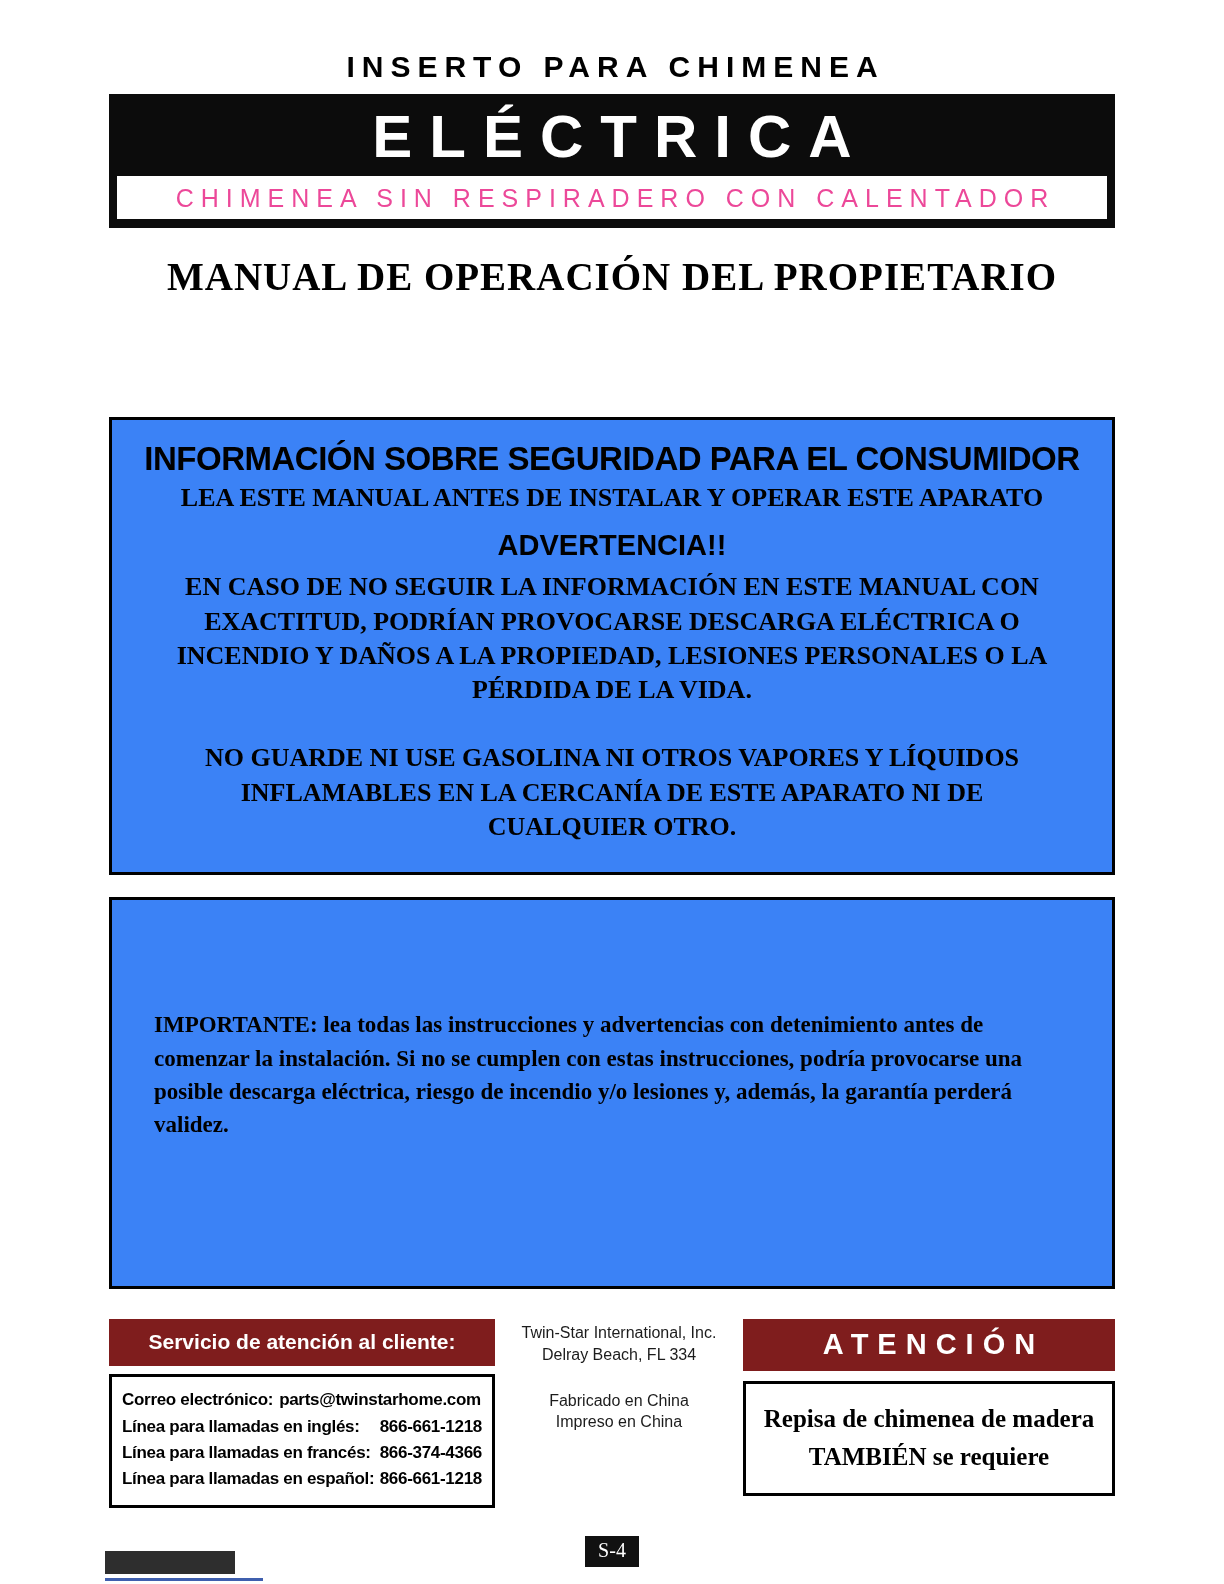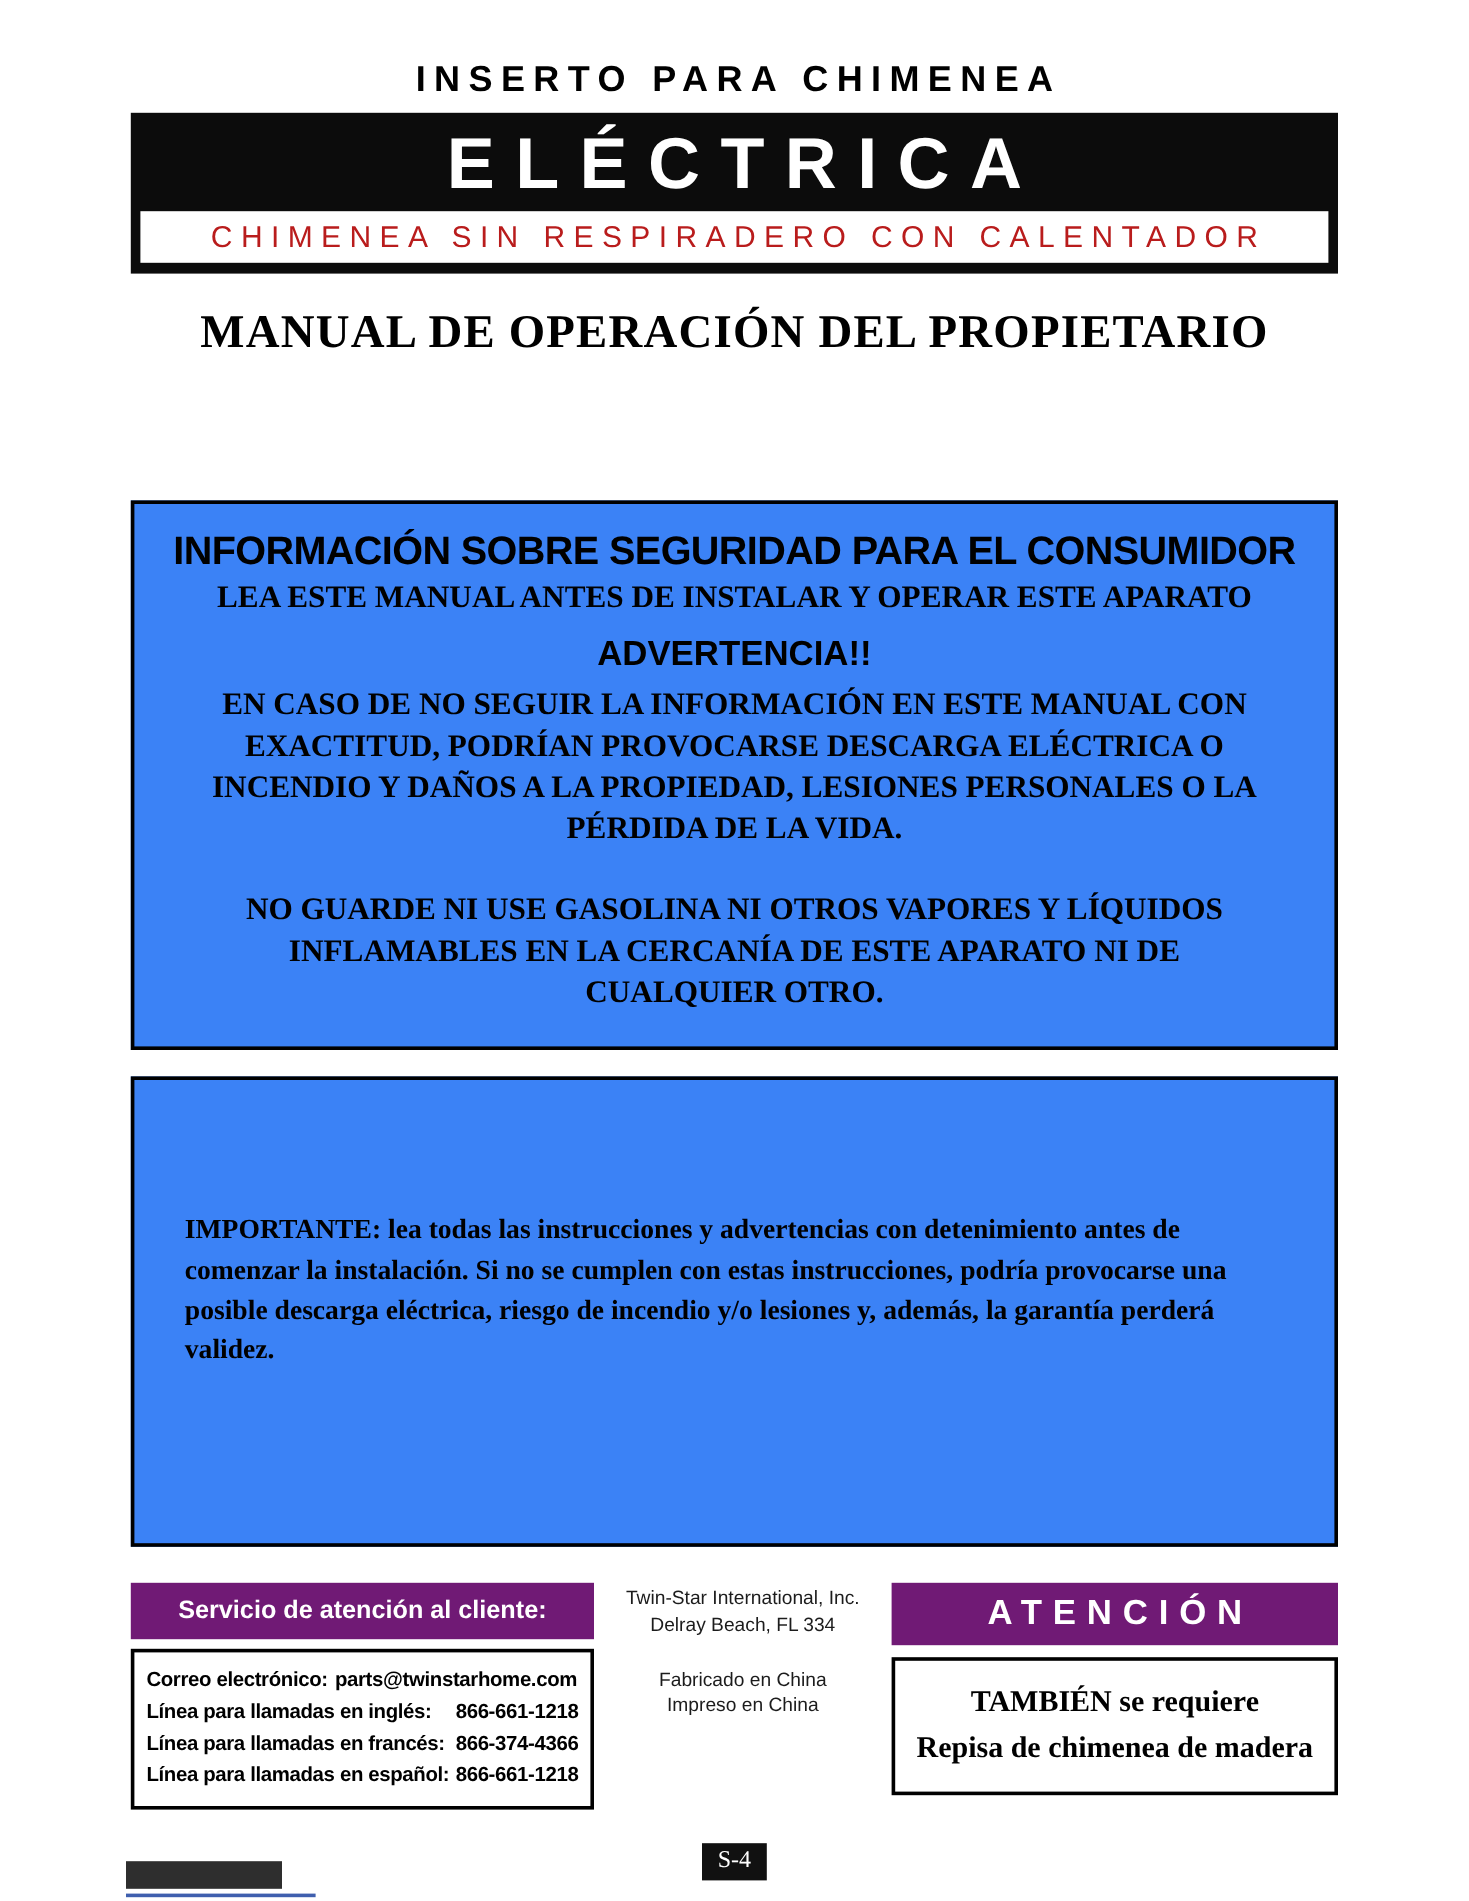--- a/index.html
+++ b/index.html
@@ -18,21 +18,21 @@
   .kicker {
     text-align:center; font-weight:bold; font-size:30px;
     letter-spacing:7px; padding-left:7px;
   }
   .banner { margin-top:10px; background:#0c0c0c; padding:6px 8px 9px; }
   .banner-title {
     color:#fff; text-align:center; font-weight:bold; font-size:60px;
     letter-spacing:17px; padding-left:17px; line-height:1.22;
   }
   .banner-strip {
-    margin-top:3px; background:#ffffff; color:#b91c1c; text-align:center;
+    margin-top:3px; background:#ffffff; color:#ec4899; text-align:center;
     font-size:25px; letter-spacing:7px; padding:8px 0 6px; padding-left:7px;
   }
   .manual-title {
     margin:26px 0 0; text-align:center;
     font-family:"Liberation Serif", serif; font-weight:bold;
     font-size:39px; letter-spacing:1px;
   }
 
   
   .gbox { background:#3b82f6; border:3px solid #000; box-sizing:border-box; }
@@ -51,21 +51,21 @@
   .safety-p.second { margin-top:34px; max-width:905px; }
 
   .important-box { margin-top:22px; height:392px; padding:108px 42px 0; }
   .important-text {
     margin:0; font-family:"Liberation Serif", serif; font-weight:bold;
     font-size:23px; line-height:1.45; text-align:left; max-width:910px;
   }
 
   
   .footer-row { display:flex; margin-top:30px; align-items:flex-start; }
-  .bar { background:#701a75; color:#fff; text-align:center; }
+  .bar { background:#7f1d1d; color:#fff; text-align:center; }
 
   .cs-col { width:386px; flex:none; }
   .cs-bar { font-weight:bold; font-size:21px; padding:11px 0 12px; }
   .cs-box { margin-top:8px; border:3px solid #000; background:#fff; padding:10px 10px 12px; }
   .cs-line {
     display:flex; justify-content:space-between;
     font-weight:bold; font-size:17px; letter-spacing:-0.3px;
     line-height:1.55; white-space:nowrap;
   }
   .cs-line.email { justify-content:flex-start; gap:6px; }
@@ -148,22 +148,22 @@
       <div class="mid-col">
         <div>Twin-Star International, Inc.</div>
         <div>Delray Beach, FL 334</div>
         <div class="mid-gap">Fabricado en China</div>
         <div>Impreso en China</div>
       </div>
 
       <div class="att-col">
         <div class="bar att-bar">ATENCIÓN</div>
         <div class="att-box">
+          <div class="att-line">Repisa de chimenea de madera</div>
           <div class="att-line">TAMBIÉN se requiere</div>
-          <div class="att-line">Repisa de chimenea de madera</div>
         </div>
       </div>
 
     </div>
 
     <div class="page-num-wrap">
       <span class="page-num">S-4</span>
     </div>
 
   </div>

